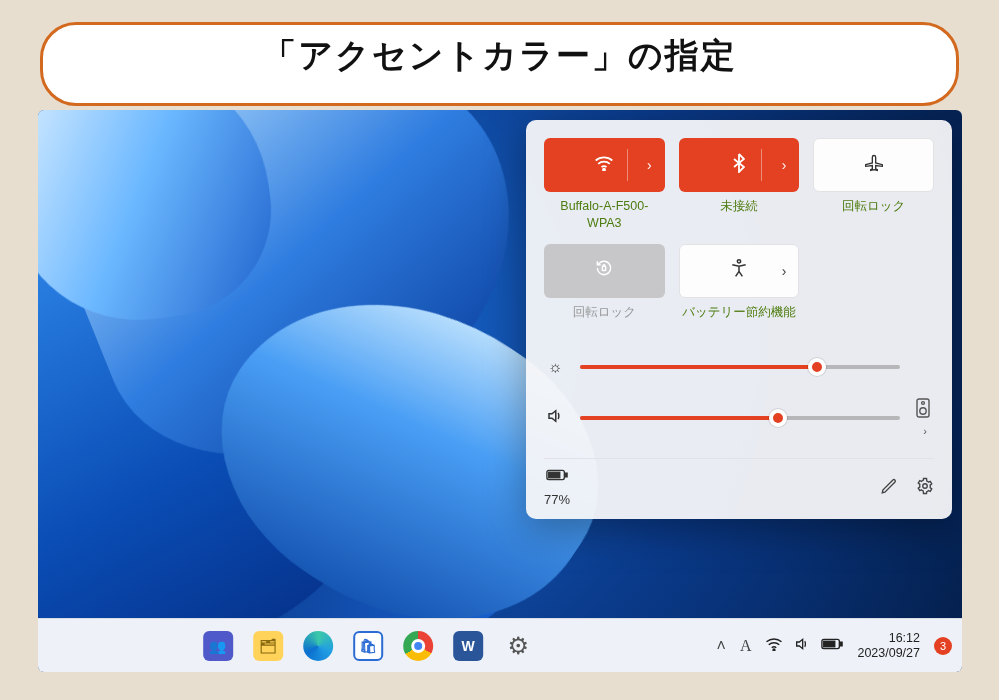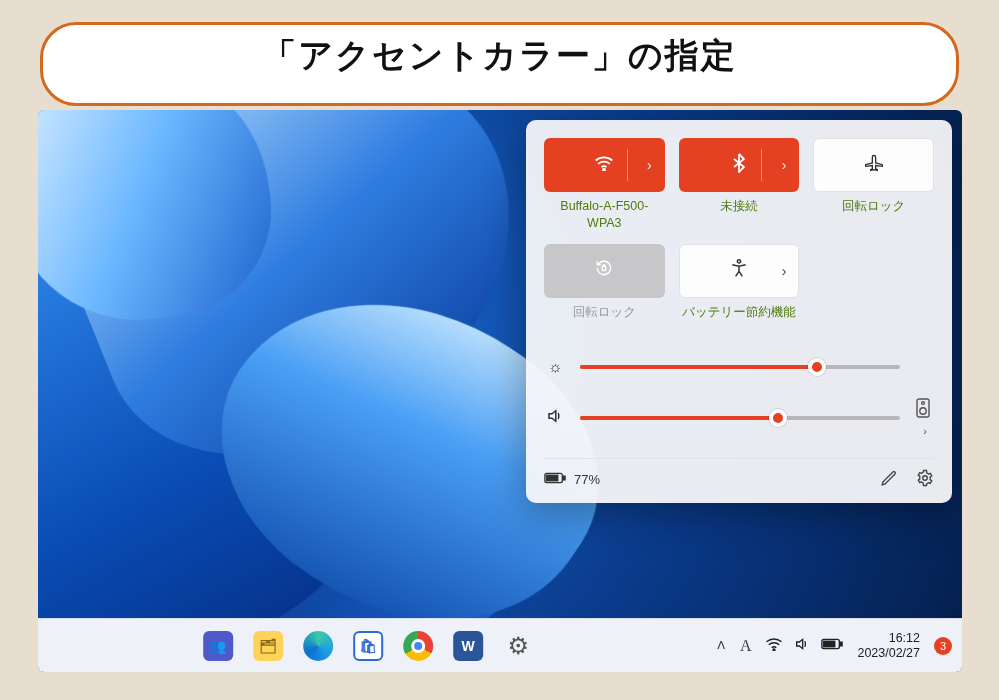--- a/index.html
+++ b/index.html
@@ -118,21 +118,21 @@
   .qs-footer {
     display: flex;
     align-items: center;
     justify-content: space-between;
     margin-top: 20px;
     padding-top: 10px;
     border-top: 1px solid #e2e2e5;
     color: #333;
     font-size: 13px;
   }
-  .qs-footer .left { display: flex; align-items: center; gap: 8px; }
+  .qs-footer .left { display: flex; align-items: center; gap: 8px; flex-direction: column; }
   .qs-footer .right { display: flex; align-items: center; gap: 18px; }
   .ic-btn { cursor: pointer; color: #444; font-size: 16px; }
 
   .taskbar {
     position: absolute;
     left: 0; right: 0; bottom: 0;
     height: 54px;
     background: #eef2f8;
     border-top: 1px solid #d8dde6;
     display: flex;
@@ -368,18 +368,18 @@
         <span>
           <svg width="22" height="12" viewBox="0 0 24 12" fill="none" stroke="#222" stroke-width="1.5">
               <rect x="1" y="1" width="19" height="10" rx="2"></rect>
               <rect x="21" y="4" width="2" height="4" fill="#222"></rect>
               <rect x="3" y="3" width="12" height="6" fill="#222"></rect>
             </svg>
         </span>
       </div>
       <div class="tb-clock">
         <div>16:12</div>
-        <div>2023/02/27</div>
+        <div>2023/09/27</div>
       </div>
       <div class="notif-badge">3</div>
     </div>
   </div>
 </div>
 
 </body></html>

